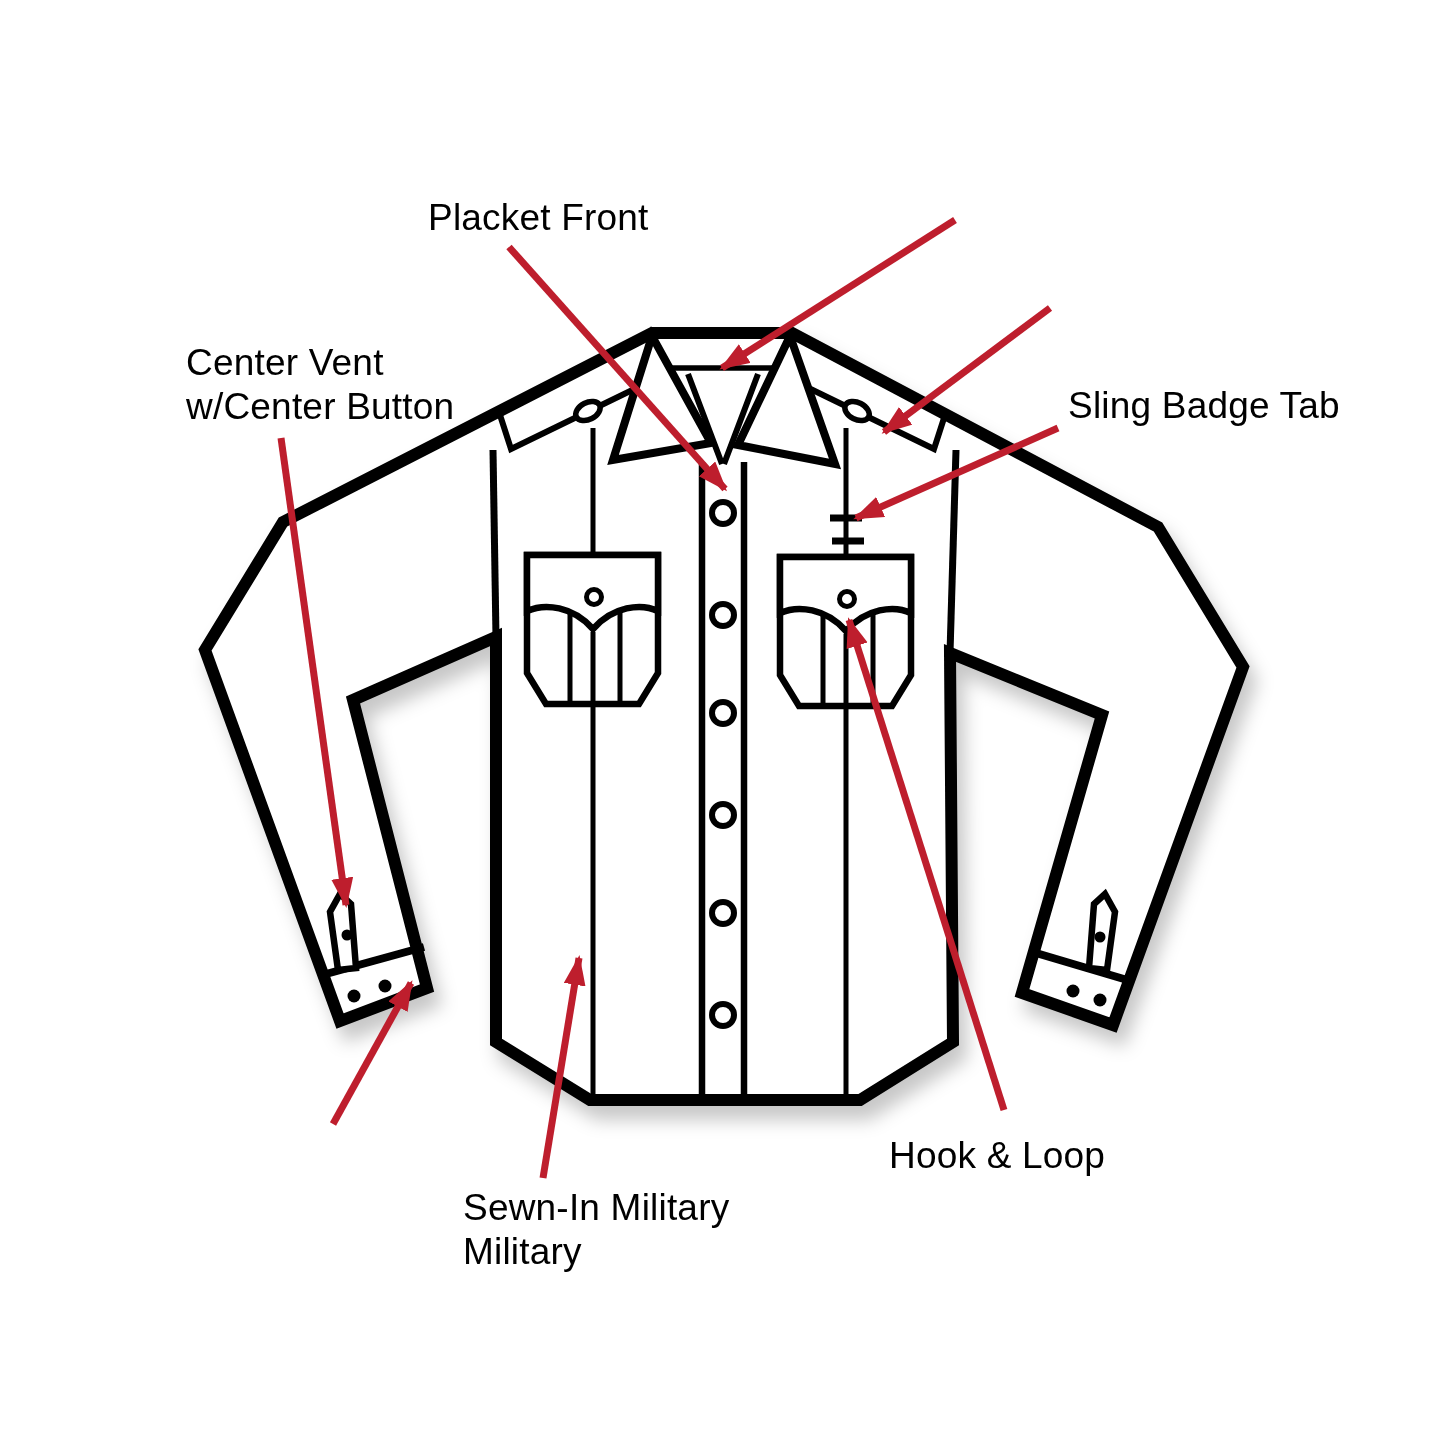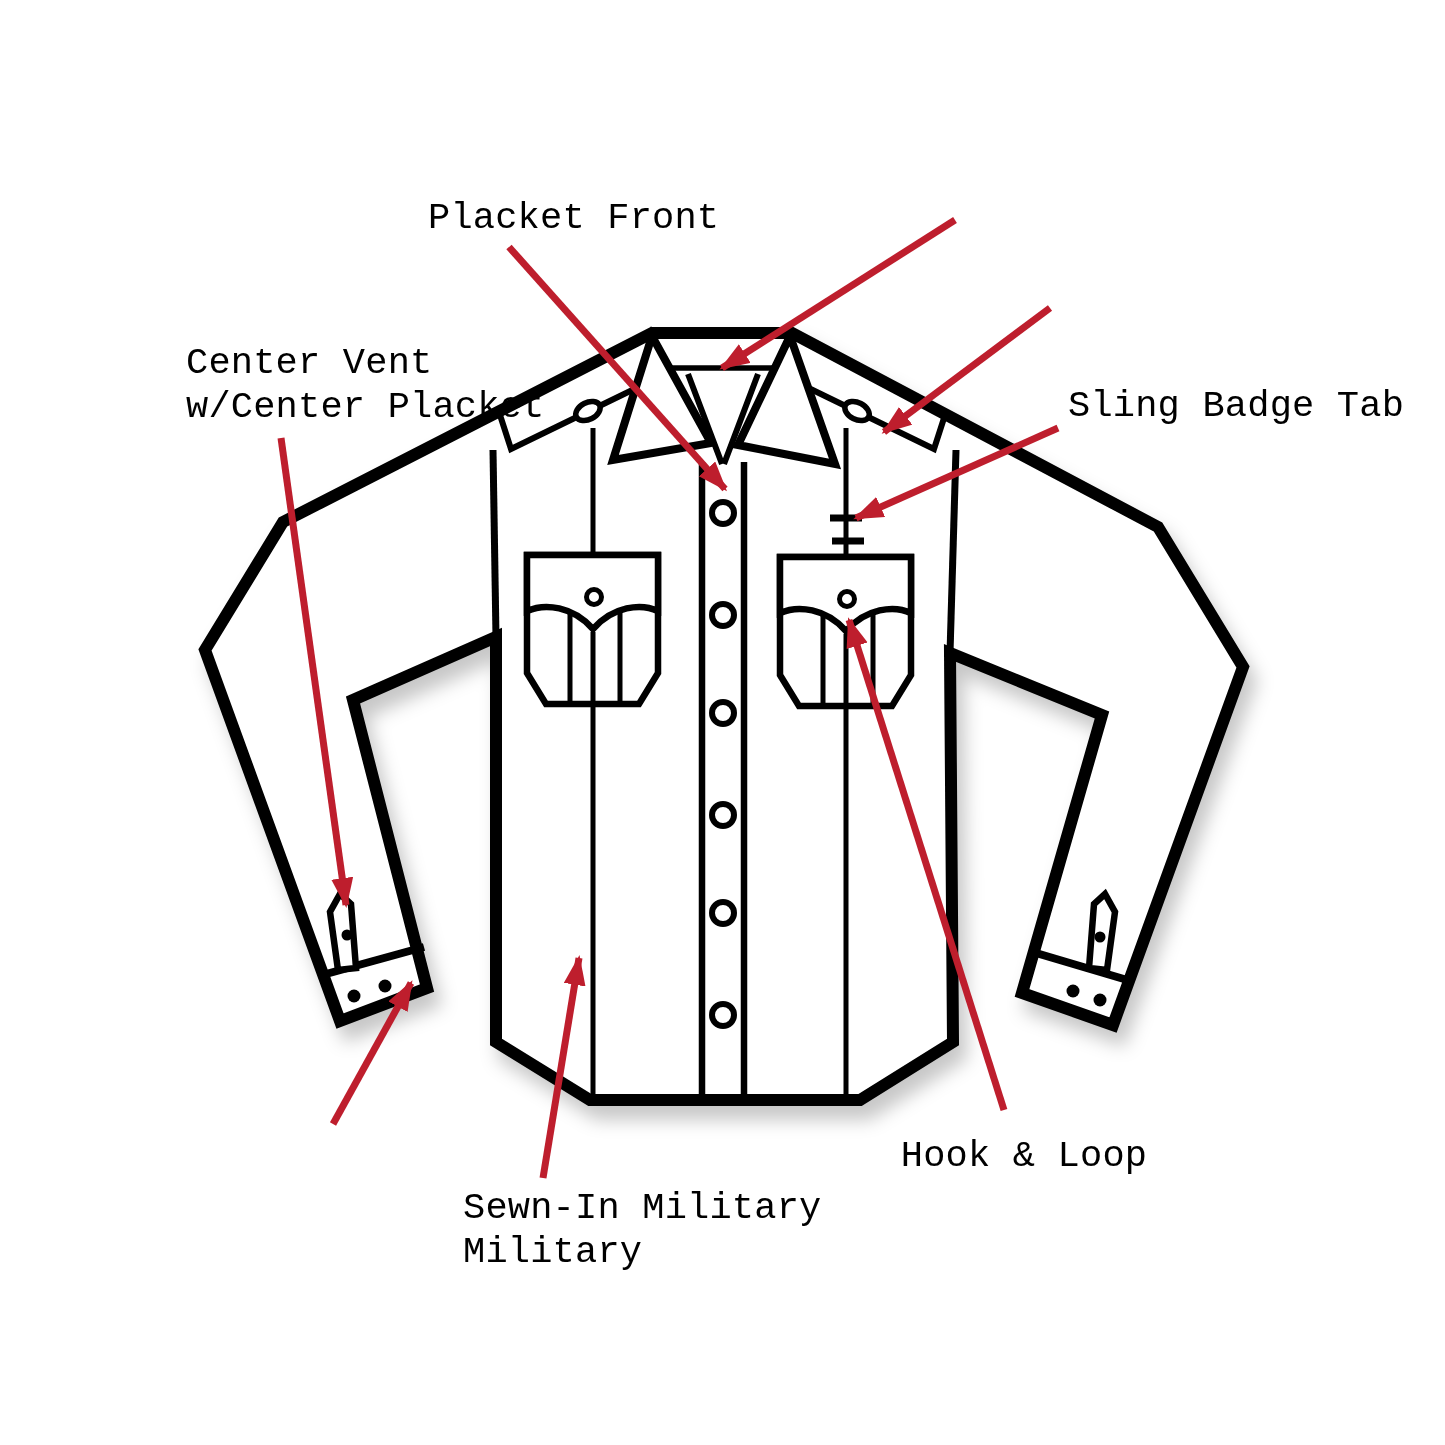--- a/index.html
+++ b/index.html
@@ -1,35 +1,35 @@
 <!DOCTYPE html>
 <html style="--line: #000000; --arrow: #BE1E2D; --bg: #ffffff; --text: #000000;"><head>
 <meta charset="utf-8">
 <style>
   html, body { margin: 0; padding: 0; background: #ffffff; }
   .stage {
     position: relative;
     width: 1445px;
     height: 1445px;
     background: var(--bg, #ffffff);
-    font-family: Liberation Mono, monospace;
+    font-family: Liberation Sans, sans-serif;
     overflow: hidden;
   }
   .stage svg { position: absolute; left: 0; top: 0; }
   .callout {
     position: absolute;
     font-size: 37px;
     line-height: 44px;
     color: var(--text, #000000);
     white-space: nowrap;
     letter-spacing: 0.2px;
   }
   .callout span { display: block; }
   .align-right { text-align: right; }
-  .align-center { text-align: center; }
+  .align-center { }
 
   
   .lbl-placket-front   { left: 428px;  top: 196px; }
   .lbl-banded-collar   { left: 972px;  top: 196px; }
   .lbl-epaulets        { left: 1007px; top: 263px; width: 274px; }
   .lbl-sling-badge-tab { left: 1068px; top: 384px; }
   .lbl-placket-vent    { left: 186px;  top: 341px; }
   .lbl-adjustable-cuffs{ left: 190px;  top: 1140px; }
   .lbl-military-creases{ left: 463px;  top: 1186px; }
   .lbl-hook-loop       { left: 889px;  top: 1134px; width: 270px; }
@@ -139,21 +139,21 @@
 
   <div class="callout align-right lbl-epaulets">
   </div>
 
   <div class="callout lbl-sling-badge-tab">
     <span>Sling Badge Tab</span>
   </div>
 
   <div class="callout lbl-placket-vent">
     <span>Center Vent</span>
-    <span>w/Center Placket</span>
+    <span>w/Center Button</span>
   </div>
 
 
   <div class="callout lbl-military-creases">
     <span>Sewn-In Military</span>
     <span>Military</span>
   </div>
 
   <div class="callout align-center lbl-hook-loop">
     <span>Hook &amp; Loop</span>

